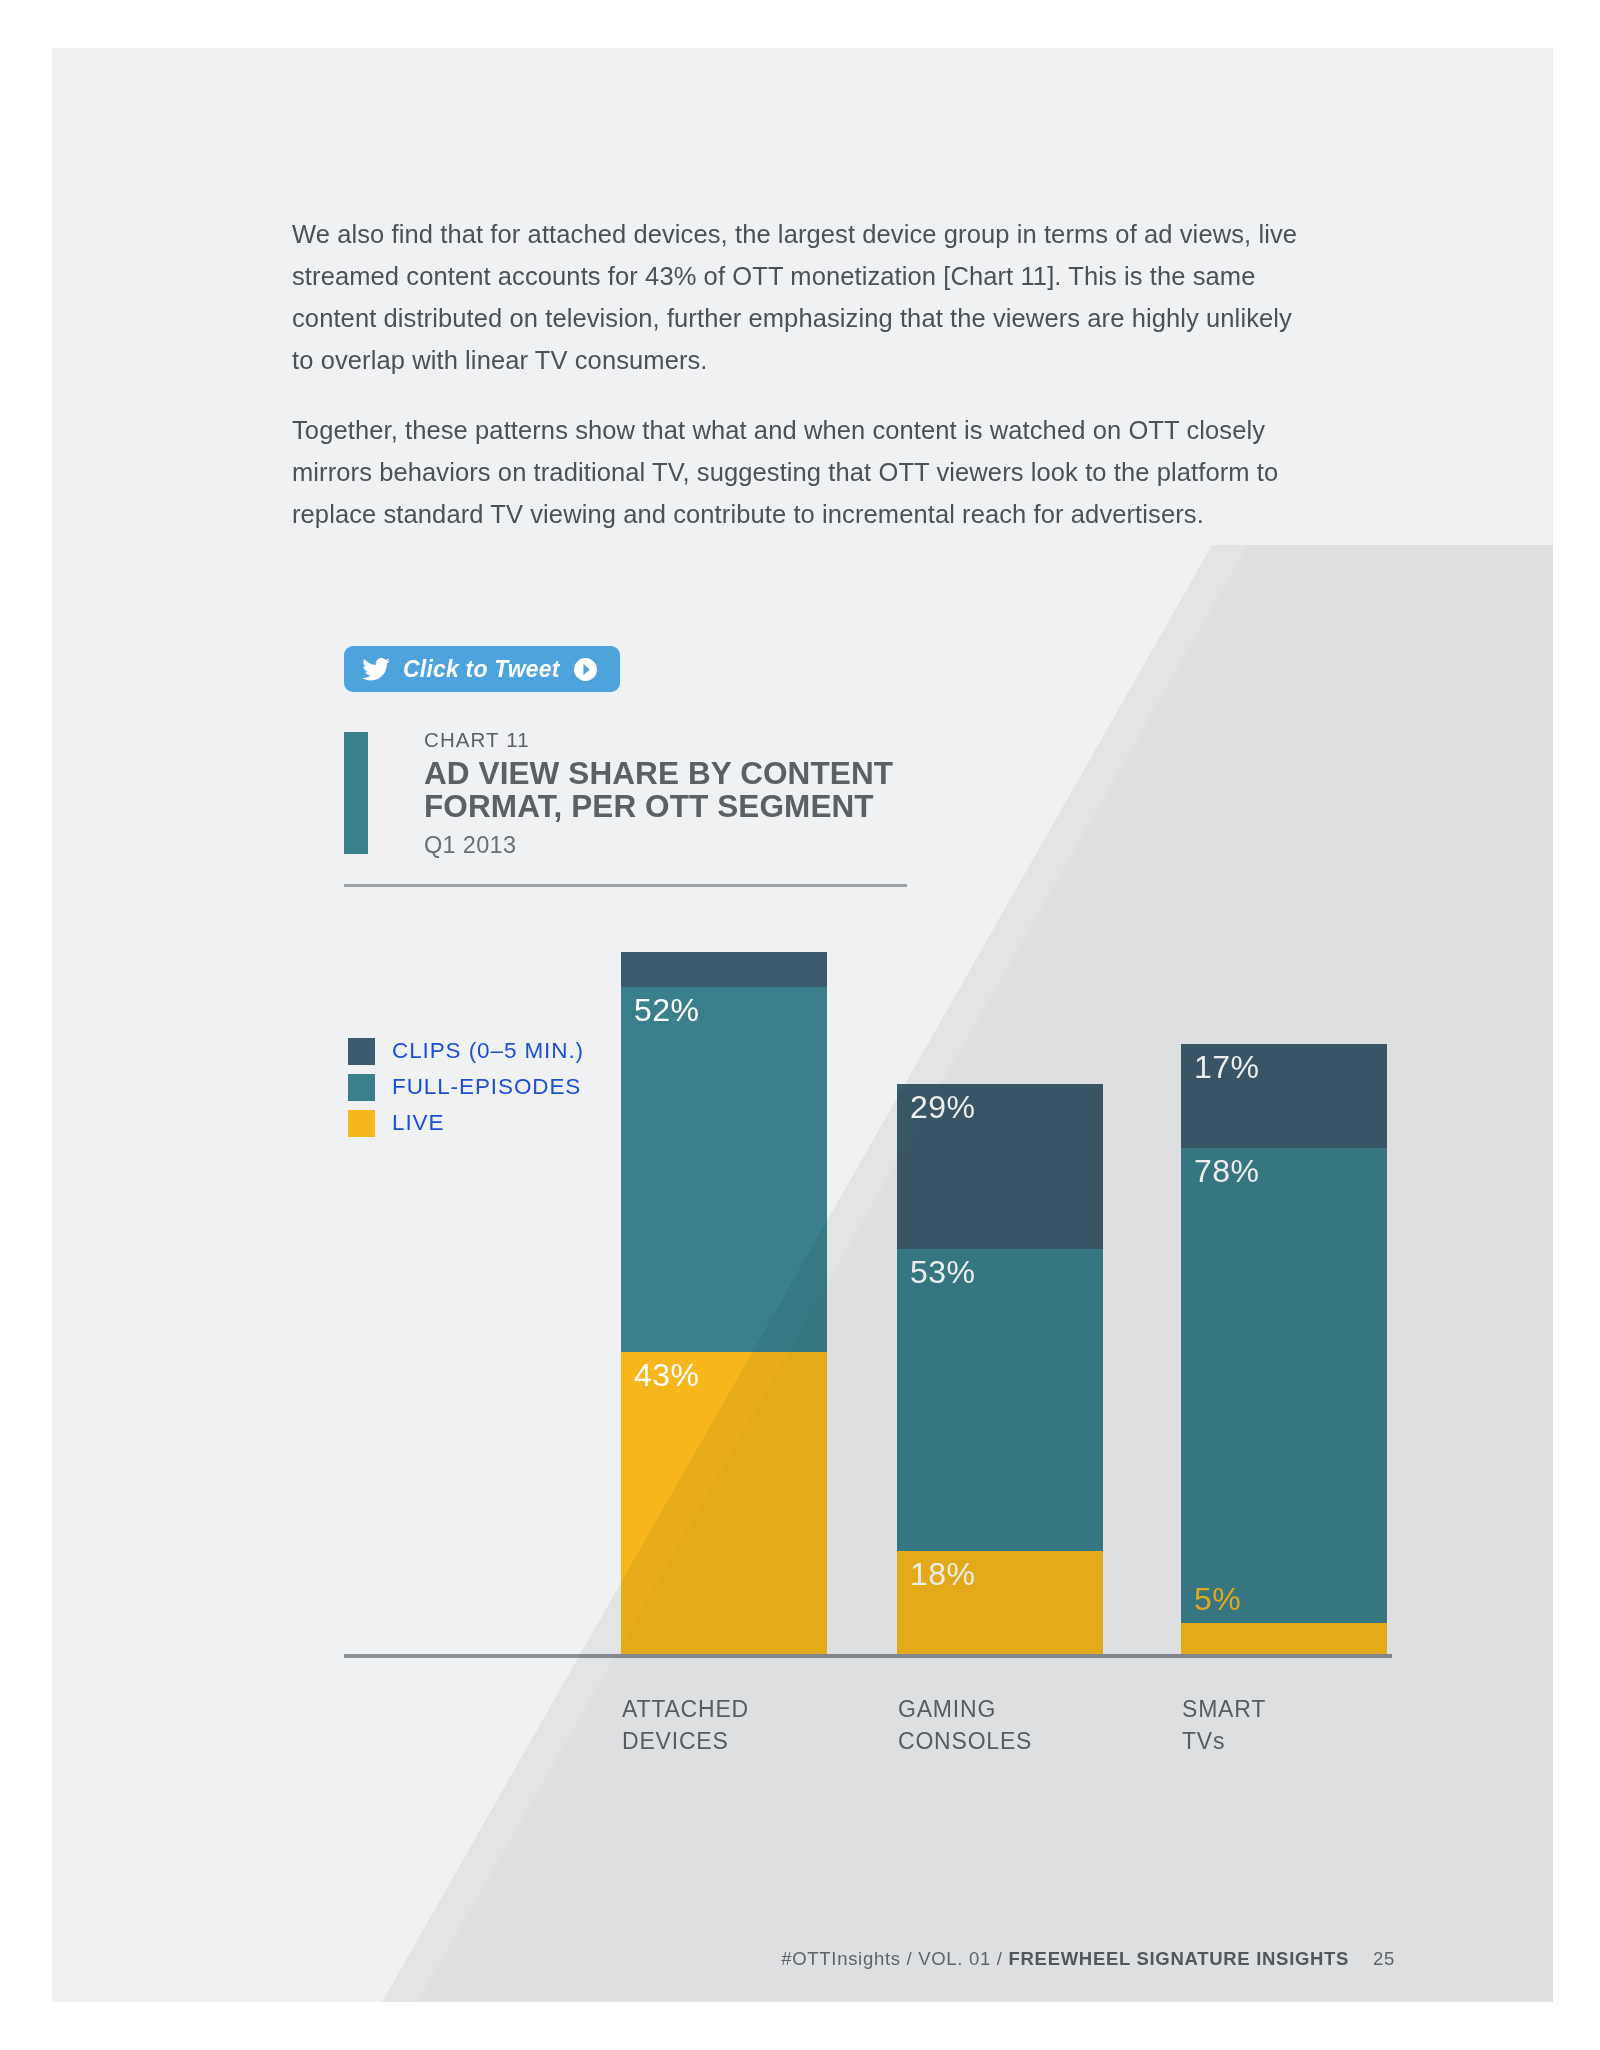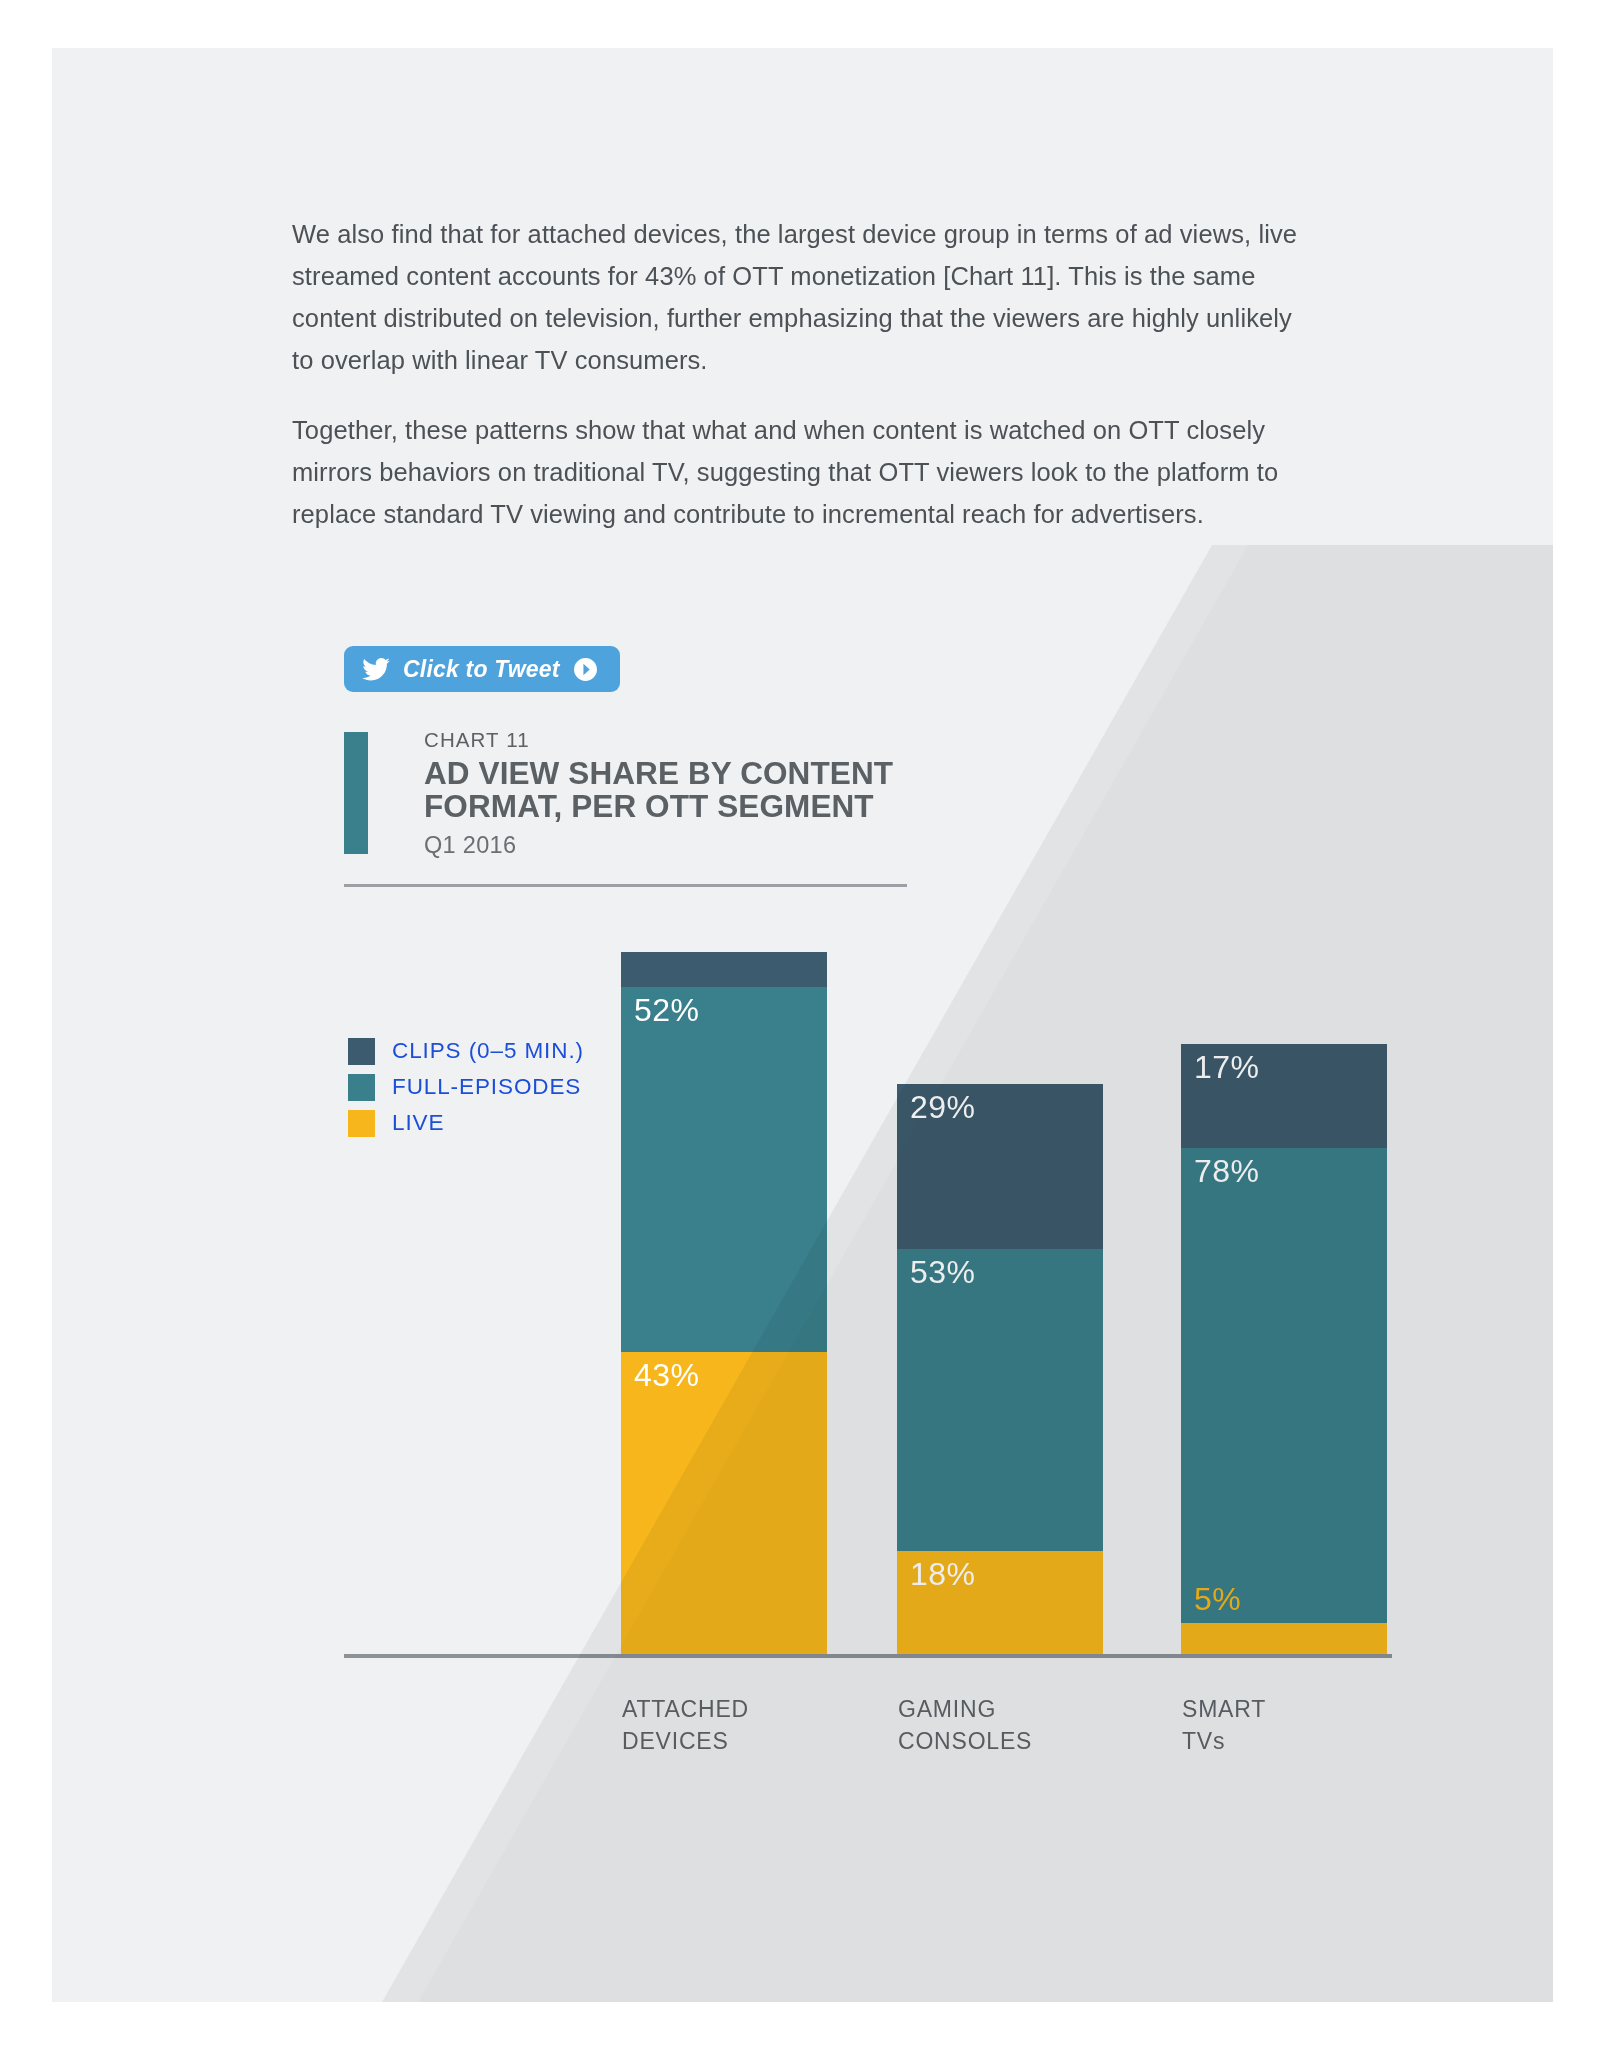--- a/index.html
+++ b/index.html
@@ -209,21 +209,21 @@
         <path fill="#4ea3dd" d="M10 6.5l6 5.5-6 5.5z"></path>
       </svg>
     </span>
   </div>
 
   <div id="chart-head">
     <div id="title-rule-bar"></div>
     <div class="head-text">
       <div class="eyebrow">CHART 11</div>
       <div class="chart-title">AD VIEW SHARE BY CONTENT FORMAT, PER OTT SEGMENT</div>
-      <div class="chart-period">Q1 2016</div>
+      <div class="chart-period">Q1 2013</div>
     </div>
   </div>
   <div id="title-underline"></div>
 
   <div id="legend">
     <div class="legend-row">
       <span class="legend-swatch" style="background:#3d5b6e"></span>
       <span class="legend-label">CLIPS (0–5 MIN.)</span>
     </div>
     <div class="legend-row">
@@ -280,14 +280,20 @@
     </div>
 
     <div id="axis-line"></div>
   </div>
 
   <svg id="diagonal-shade" viewBox="0 0 1501 1954" preserveAspectRatio="none">
     <polygon points="1160,497 1501,497 1501,1954 330,1954" fill="#000000" opacity="0.055"></polygon>
     <polygon points="1196,497 1501,497 1501,1954 366,1954" fill="#000000" opacity="0.015"></polygon>
   </svg>
 
+  <div id="footer">
+    <span>#OTTInsights /</span>
+    <span>VOL. 01 /</span>
+    <span class="bold">FREEWHEEL SIGNATURE INSIGHTS</span>
+    <span class="pgnum">25</span>
+  </div>
 
 </div>
 
 </body></html>

